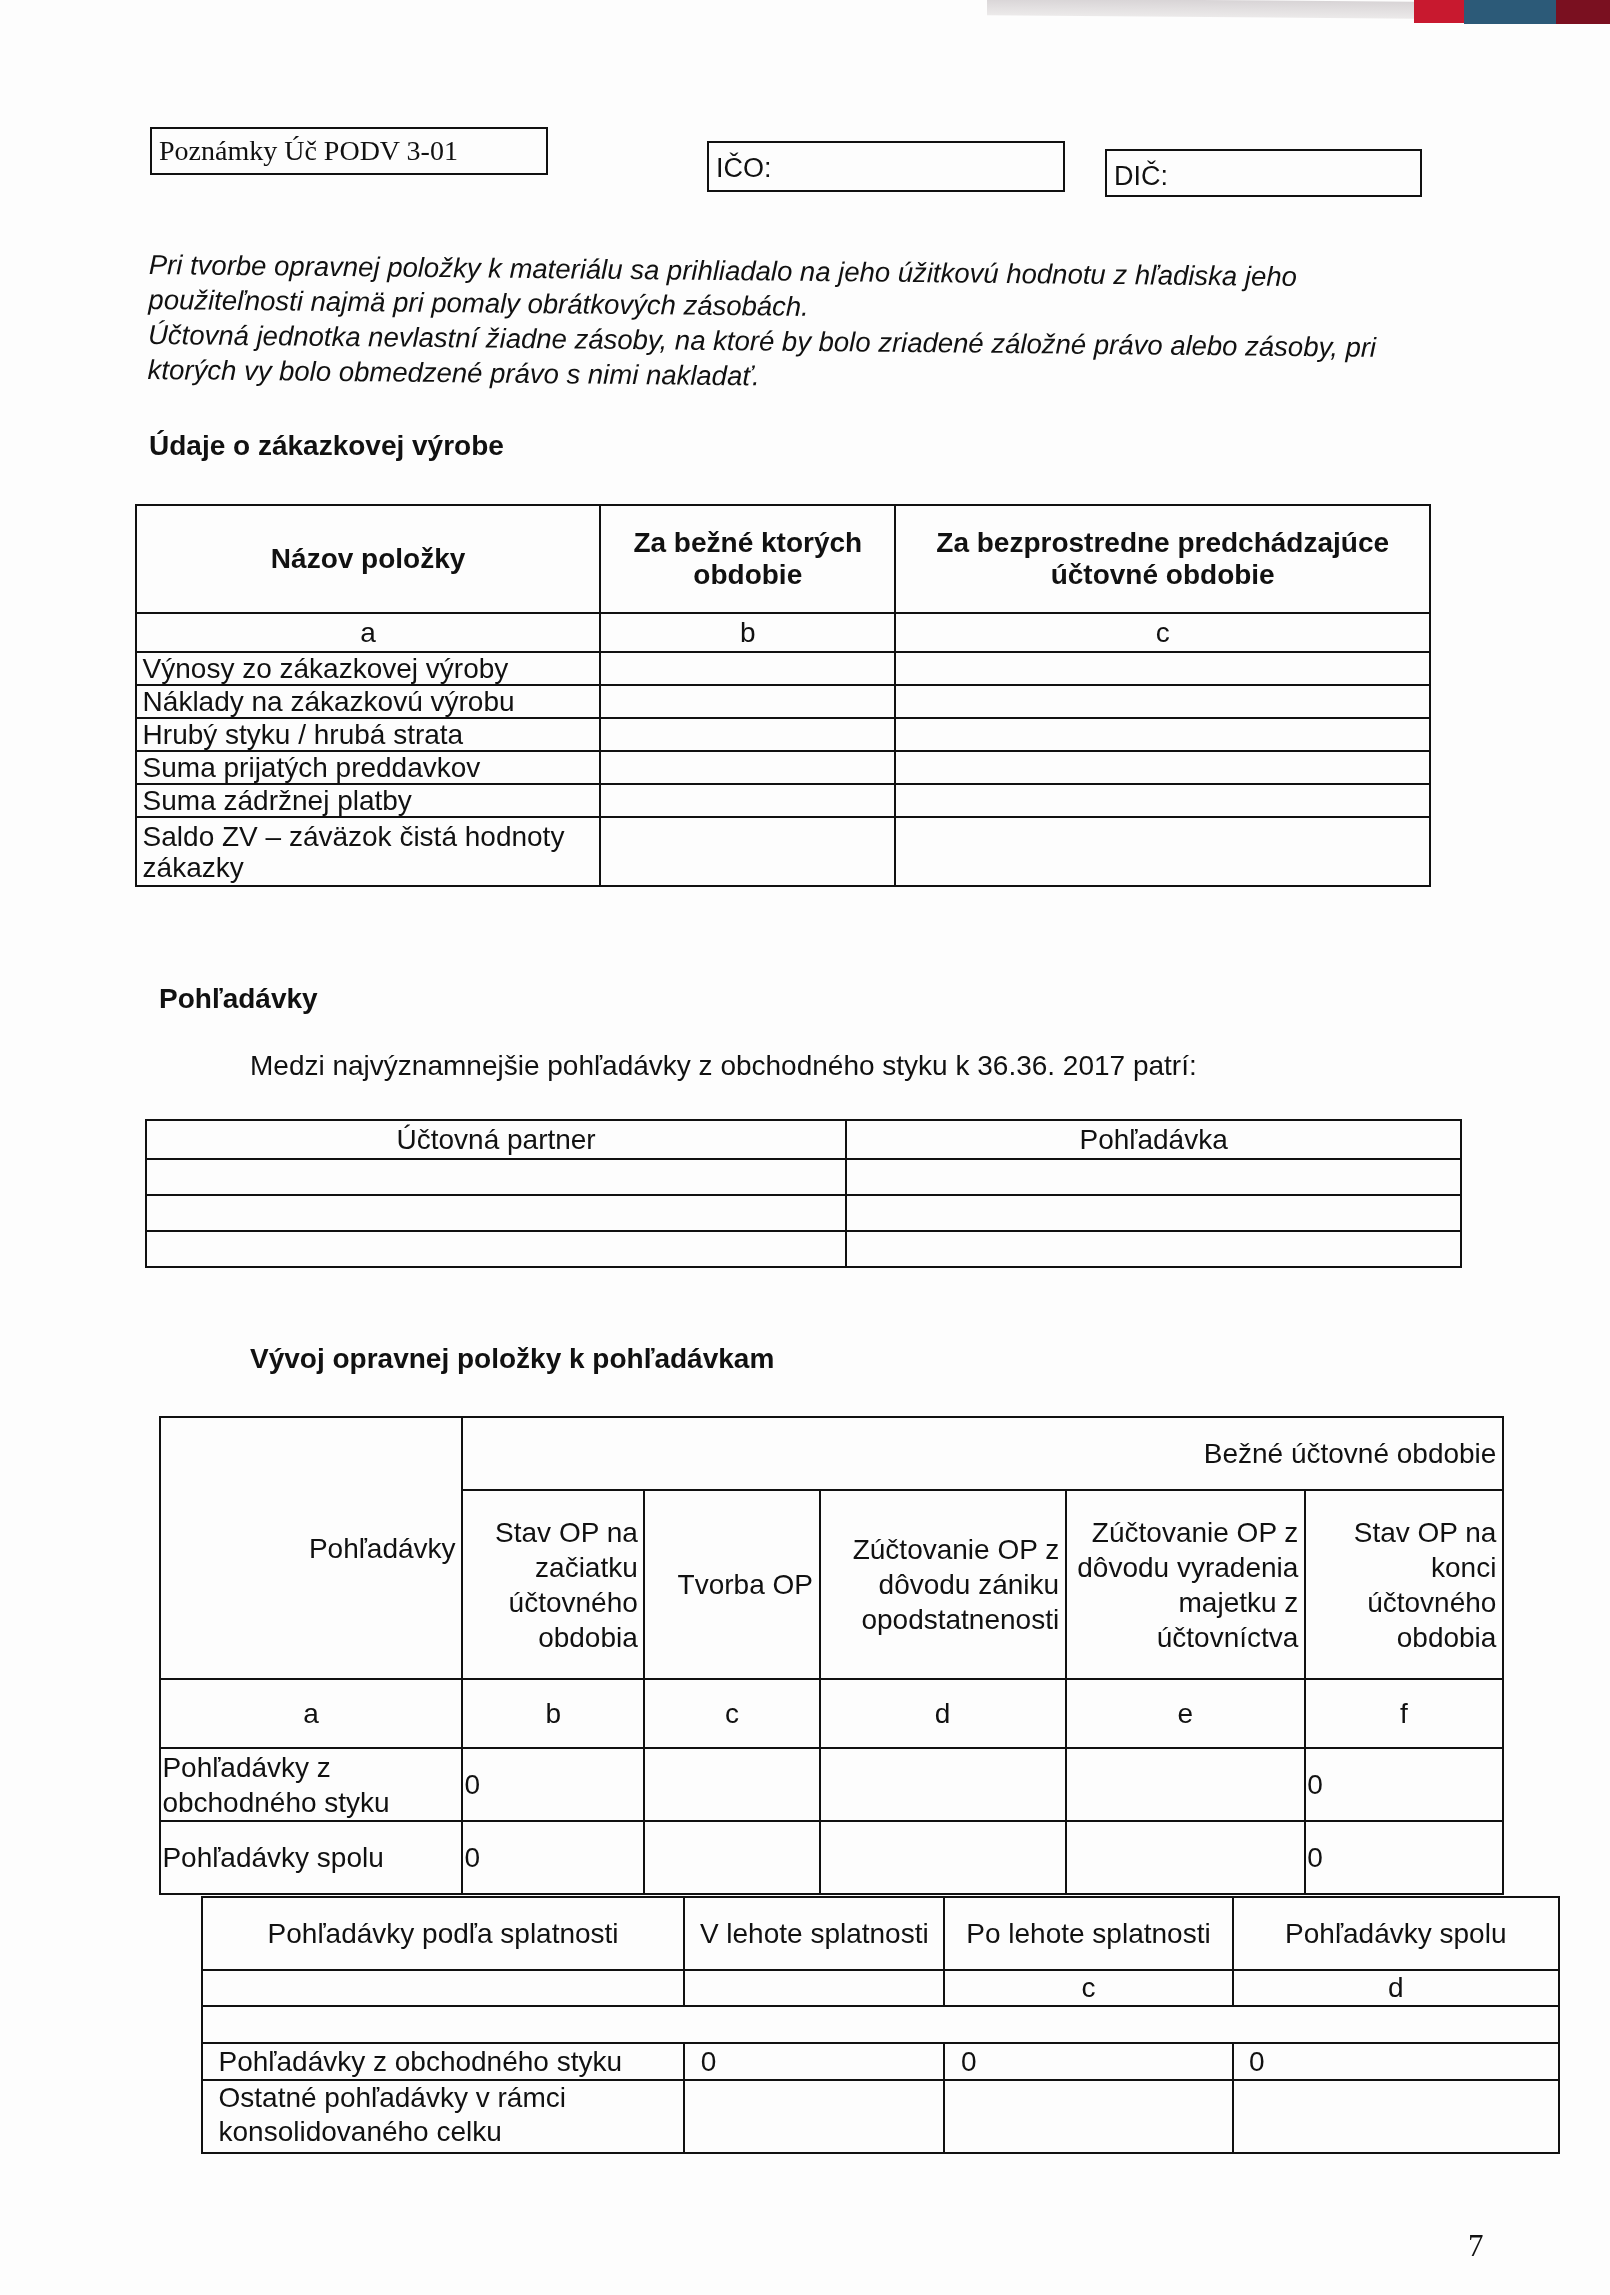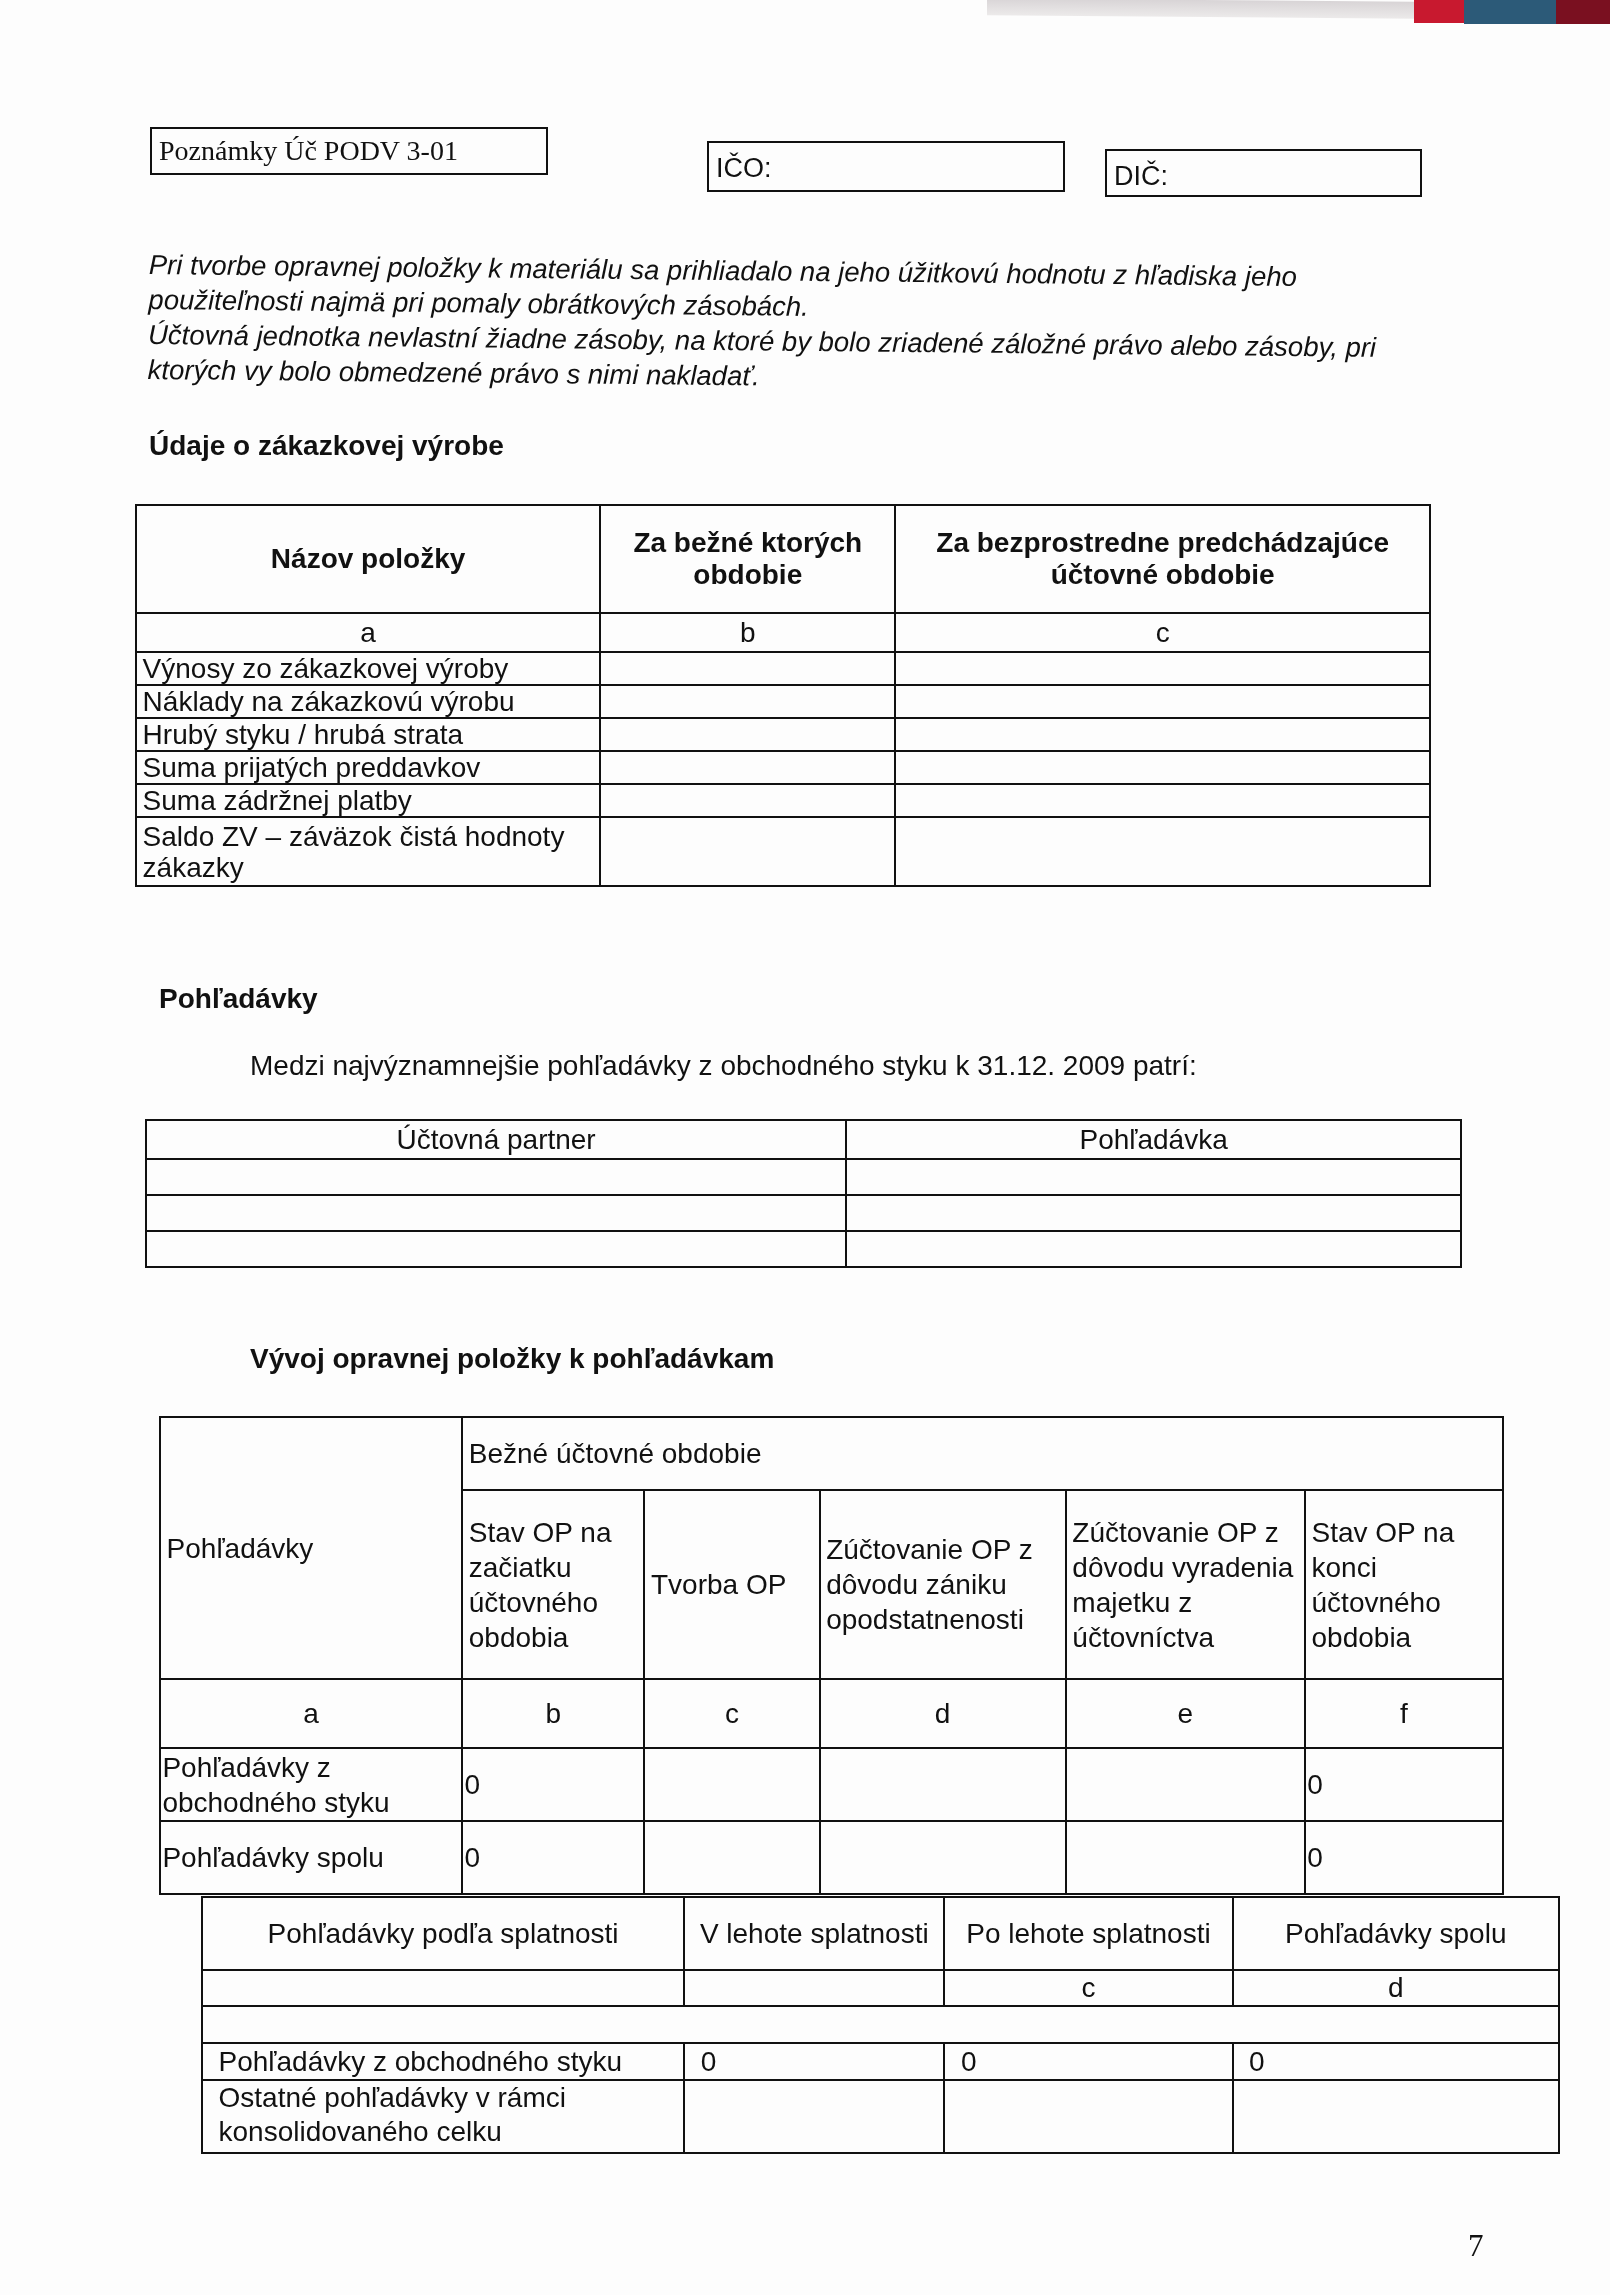--- a/index.html
+++ b/index.html
@@ -36,21 +36,21 @@
     .t1 th { height: 106px; text-align: center; }
     .t1 .letters td { height: 37px; text-align: center; }
     .t1 .row td { height: 31px; line-height: 31px; }
     .t1 .row.tall td { height: 67px; line-height: 31px; }
 
     .t2 { left: 145px; top: 1119px; width: 1317px; }
     .t2 th { height: 37px; text-align: center; }
     .t2 td { height: 34px; }
 
     .t3 { left: 159px; top: 1416px; width: 1345px; }
-    .t3 th { text-align: left; line-height: 35px; }
+    .t3 th { text-align: right; line-height: 35px; }
     .t3 .group th { height: 71px; }
     .t3 .sub th { height: 187px; }
     .t3 .letters td { height: 67px; text-align: center; }
     .t3 .data td { height: 71px; line-height: 35px; vertical-align: middle; }
     .t3 .data td.lbl { padding: 0 1.4px; }
     .t3 .data td.val { padding: 0 1.4px; }
 
     .t4 { left: 159px; top: 1896px; width: 1359px; margin-left: 42px; }
     .t4 th { height: 71px; text-align: center; line-height: 35px; }
     .t4 .letters td { height: 34px; text-align: center; }
@@ -128,21 +128,21 @@
   </tr>
   <tr class="row tall">
     <td>Saldo ZV – záväzok čistá hodnoty zákazky</td>
     <td></td>
     <td></td>
   </tr>
 </tbody>
   </table>
 
 <div class="abs heading h2">Pohľadávky</div>
-<div class="abs intro">Medzi najvýznamnejšie pohľadávky z obchodného styku k 31.12. 2009 patrí:</div>
+<div class="abs intro">Medzi najvýznamnejšie pohľadávky z obchodného styku k 36.36. 2017 patrí:</div>
 
 <table class="t2">
   <tbody>
       <tr>
     <th style="width:687px">Účtovná partner</th>
     <th>Pohľadávka</th>
   </tr>
   <tr>
     <td></td>
     <td></td>

